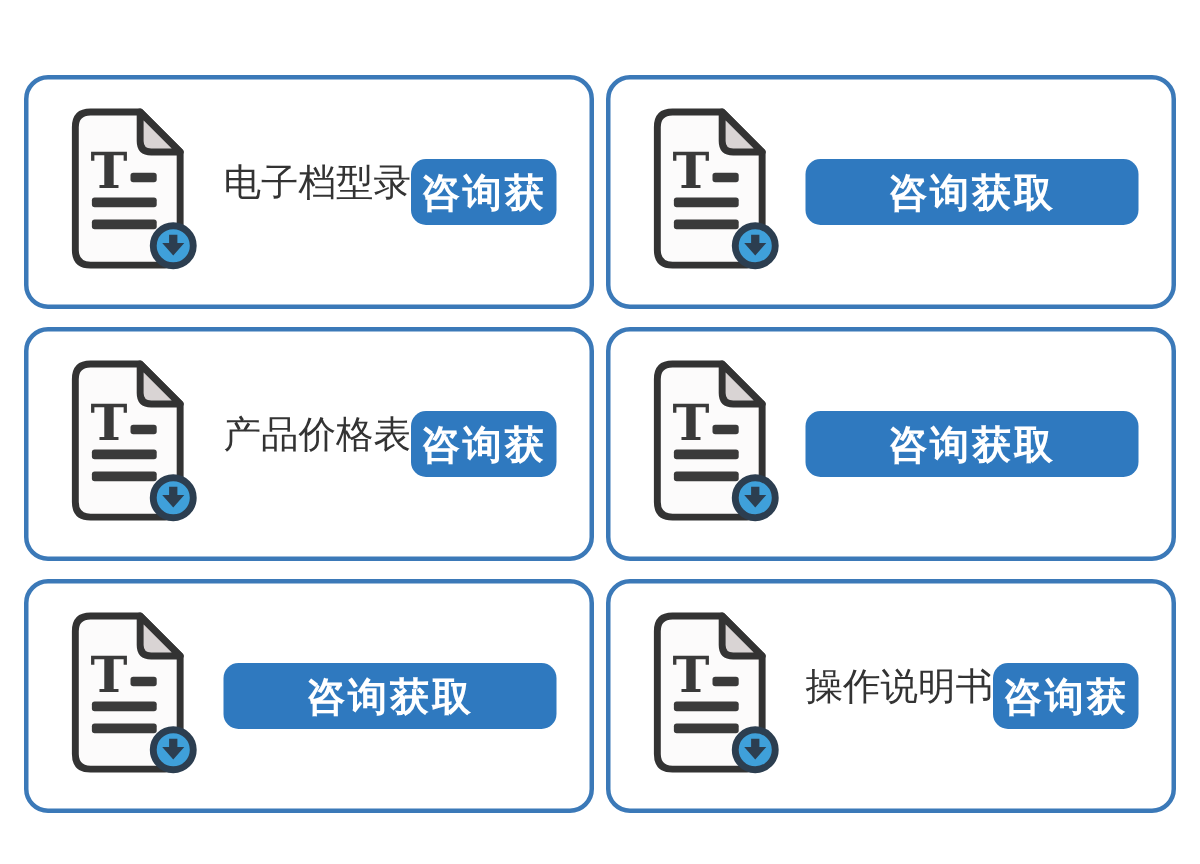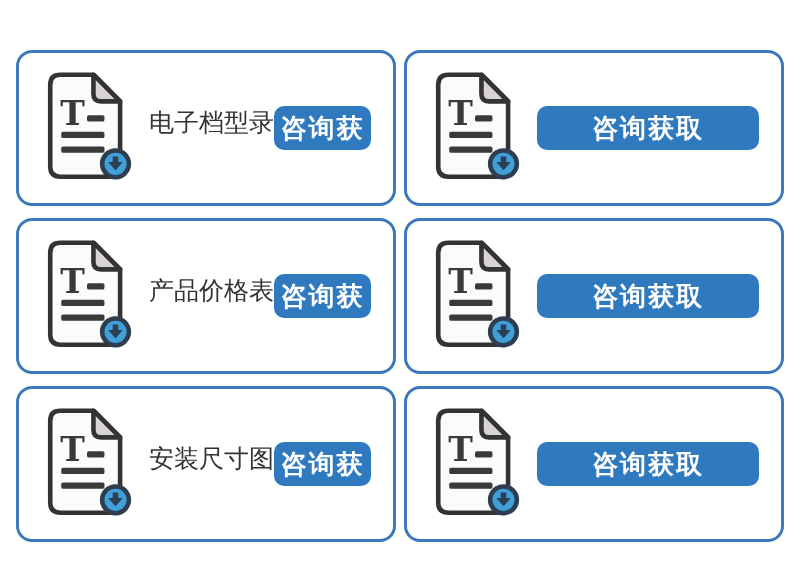--- a/index.html
+++ b/index.html
@@ -155,36 +155,36 @@
         <path d="M57 4 L86 33 H65 Q57 33 57 25 Z" fill="#d9d4d4" stroke="#333333" stroke-width="5" stroke-linejoin="round"></path>
         <text class="doc-text" x="21" y="59" font-size="36" fill="#3a3a3a">T</text>
         <rect x="50" y="48" width="19" height="7" rx="2" fill="#3a3a3a"></rect>
         <rect x="22" y="66" width="47" height="7" rx="2" fill="#3a3a3a"></rect>
         <rect x="22" y="82" width="47" height="7" rx="2" fill="#3a3a3a"></rect>
         <circle cx="81" cy="101" r="14.5" fill="#3fa0da" stroke="#2c3e50" stroke-width="5"></circle>
         <path d="M78 93 h6 v6 h5 l-8 9 -8 -9 h5 z" fill="#2c3e50"></path>
       </svg>
     </div>
     <div class="content">
-      <div class="title">安装尺寸图</div>
       <button class="btn">咨询获取</button>
     </div>
   </div>
 
   <div class="card">
     <div class="icon-wrap">
       <svg viewBox="0 0 100 124" xmlns="http://www.w3.org/2000/svg">
         <path d="M21 4 H57 L86 33 V104 Q86 115 75 115 H21 Q10 115 10 104 V15 Q10 4 21 4 Z" fill="#fcfbfb" stroke="#333333" stroke-width="5" stroke-linejoin="round"></path>
         <path d="M57 4 L86 33 H65 Q57 33 57 25 Z" fill="#d9d4d4" stroke="#333333" stroke-width="5" stroke-linejoin="round"></path>
         <text class="doc-text" x="21" y="59" font-size="36" fill="#3a3a3a">T</text>
         <rect x="50" y="48" width="19" height="7" rx="2" fill="#3a3a3a"></rect>
         <rect x="22" y="66" width="47" height="7" rx="2" fill="#3a3a3a"></rect>
         <rect x="22" y="82" width="47" height="7" rx="2" fill="#3a3a3a"></rect>
         <circle cx="81" cy="101" r="14.5" fill="#3fa0da" stroke="#2c3e50" stroke-width="5"></circle>
         <path d="M78 93 h6 v6 h5 l-8 9 -8 -9 h5 z" fill="#2c3e50"></path>
       </svg>
     </div>
     <div class="content">
+      <div class="title">操作说明书</div>
       <button class="btn">咨询获取</button>
     </div>
   </div>
 
 </div>
 
 </body></html>

